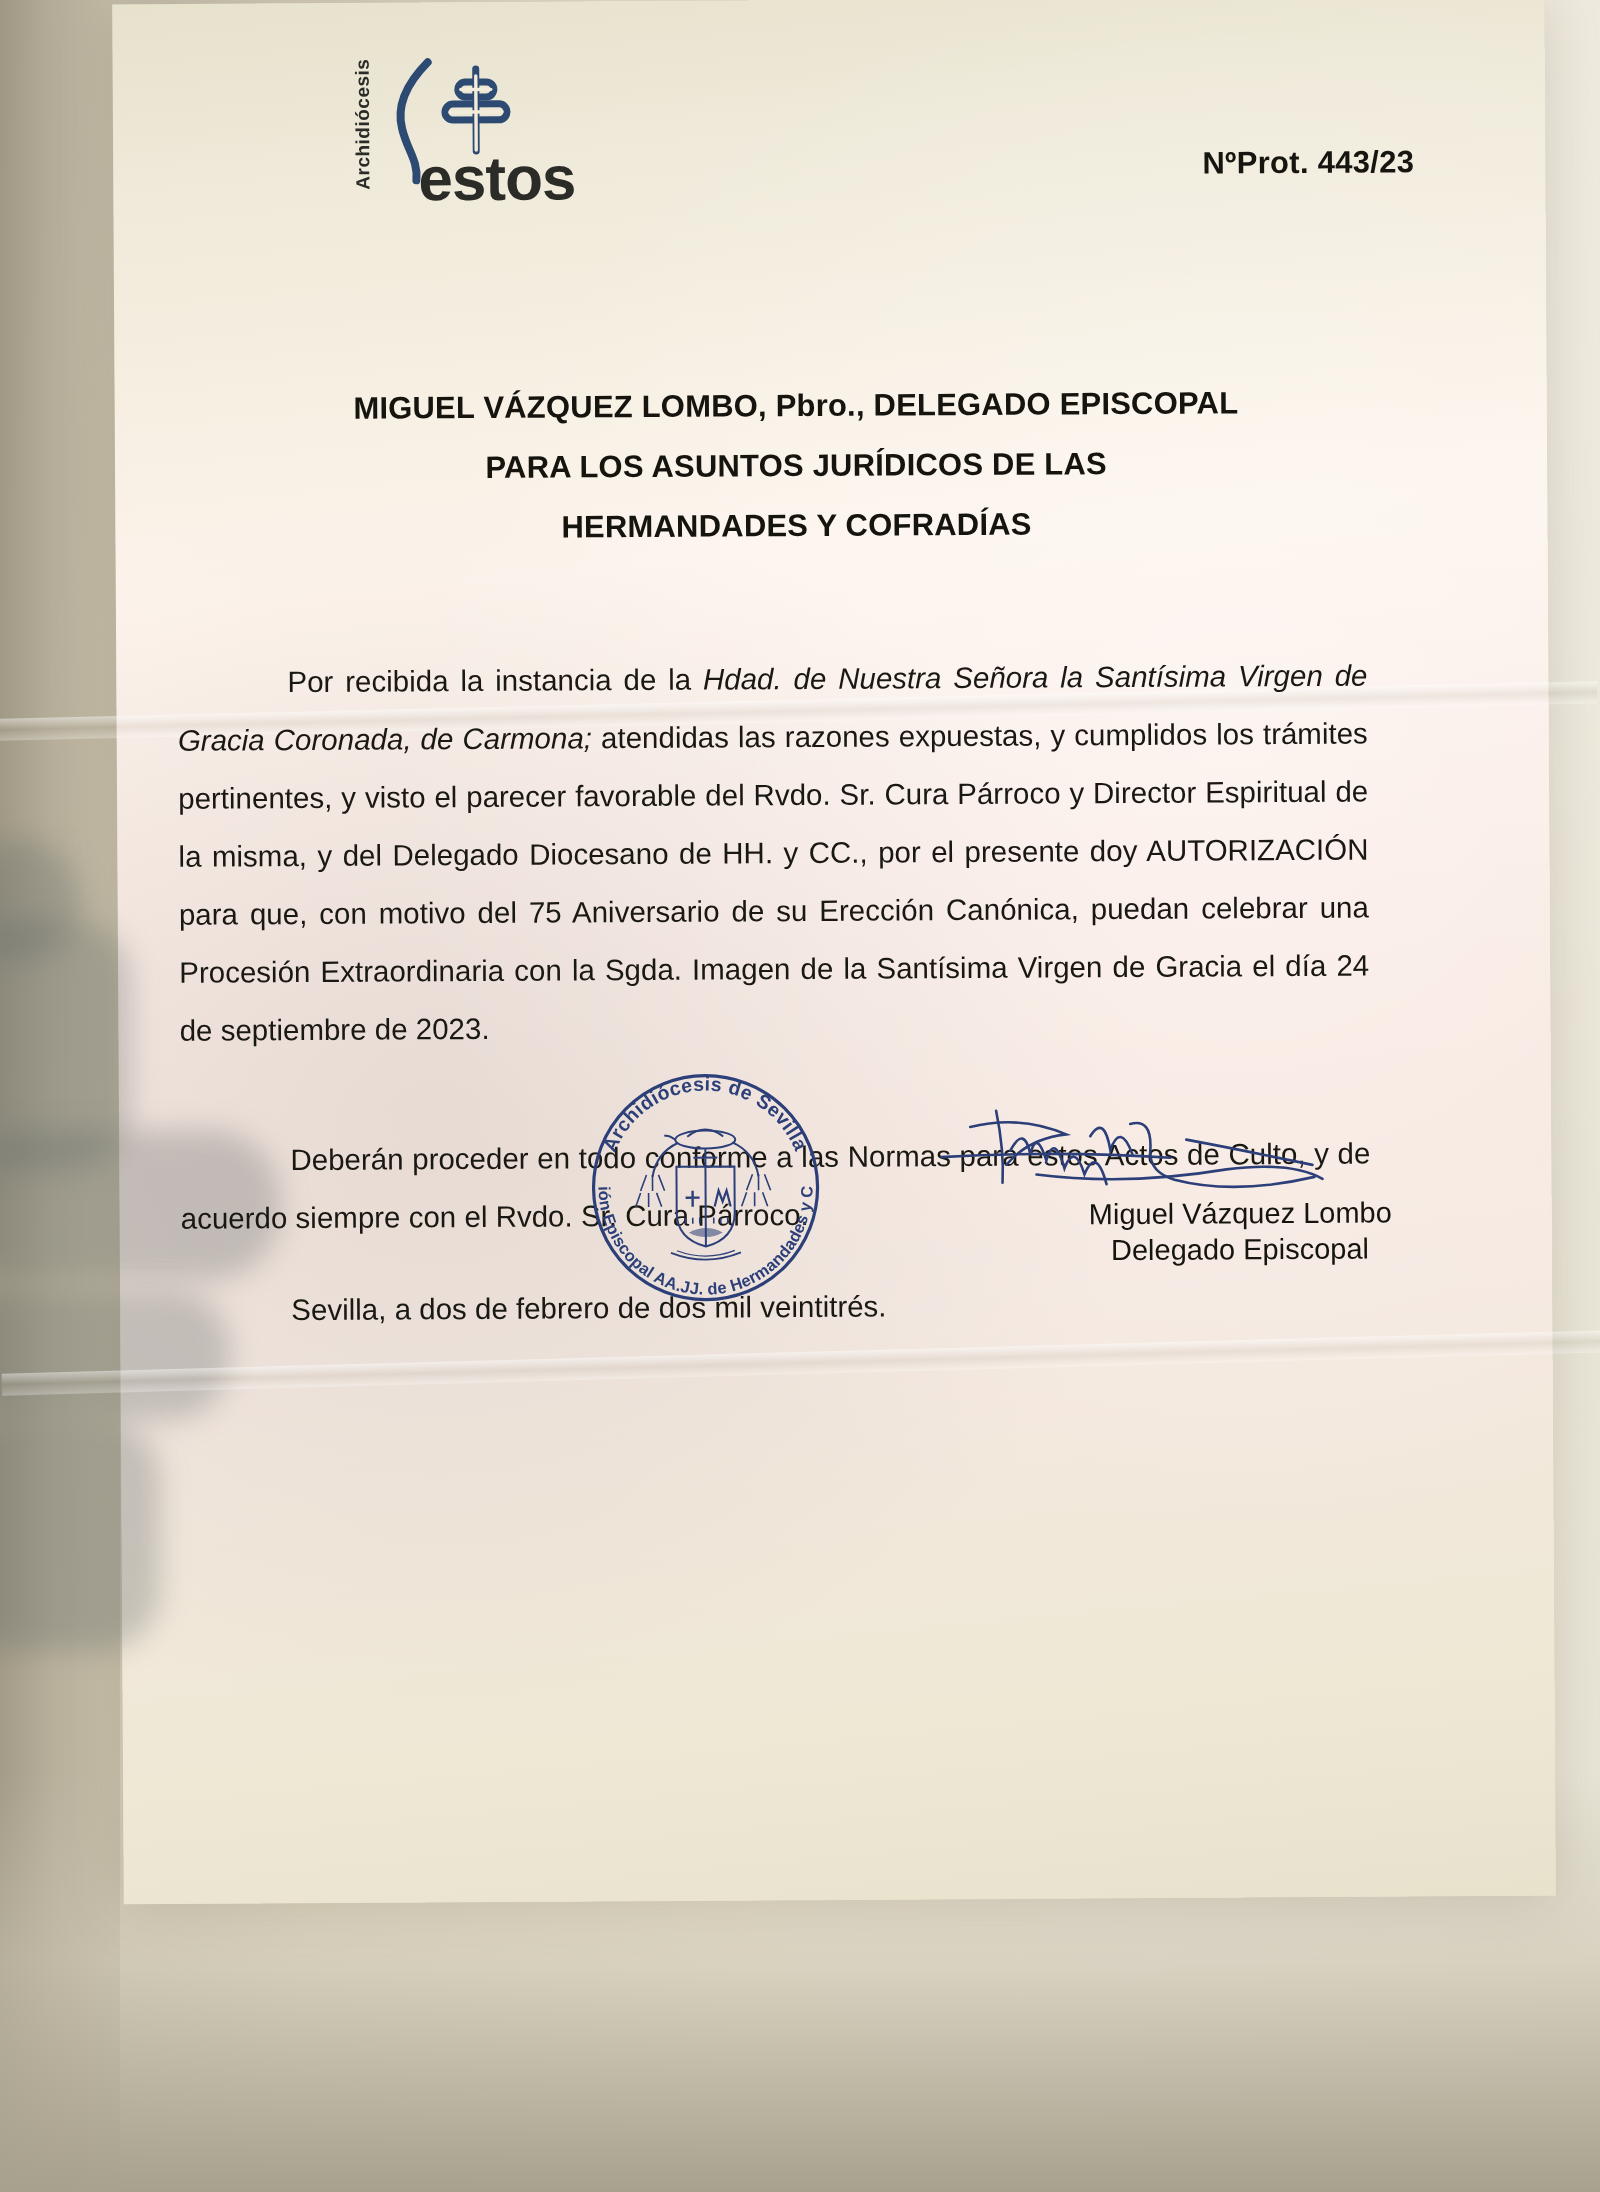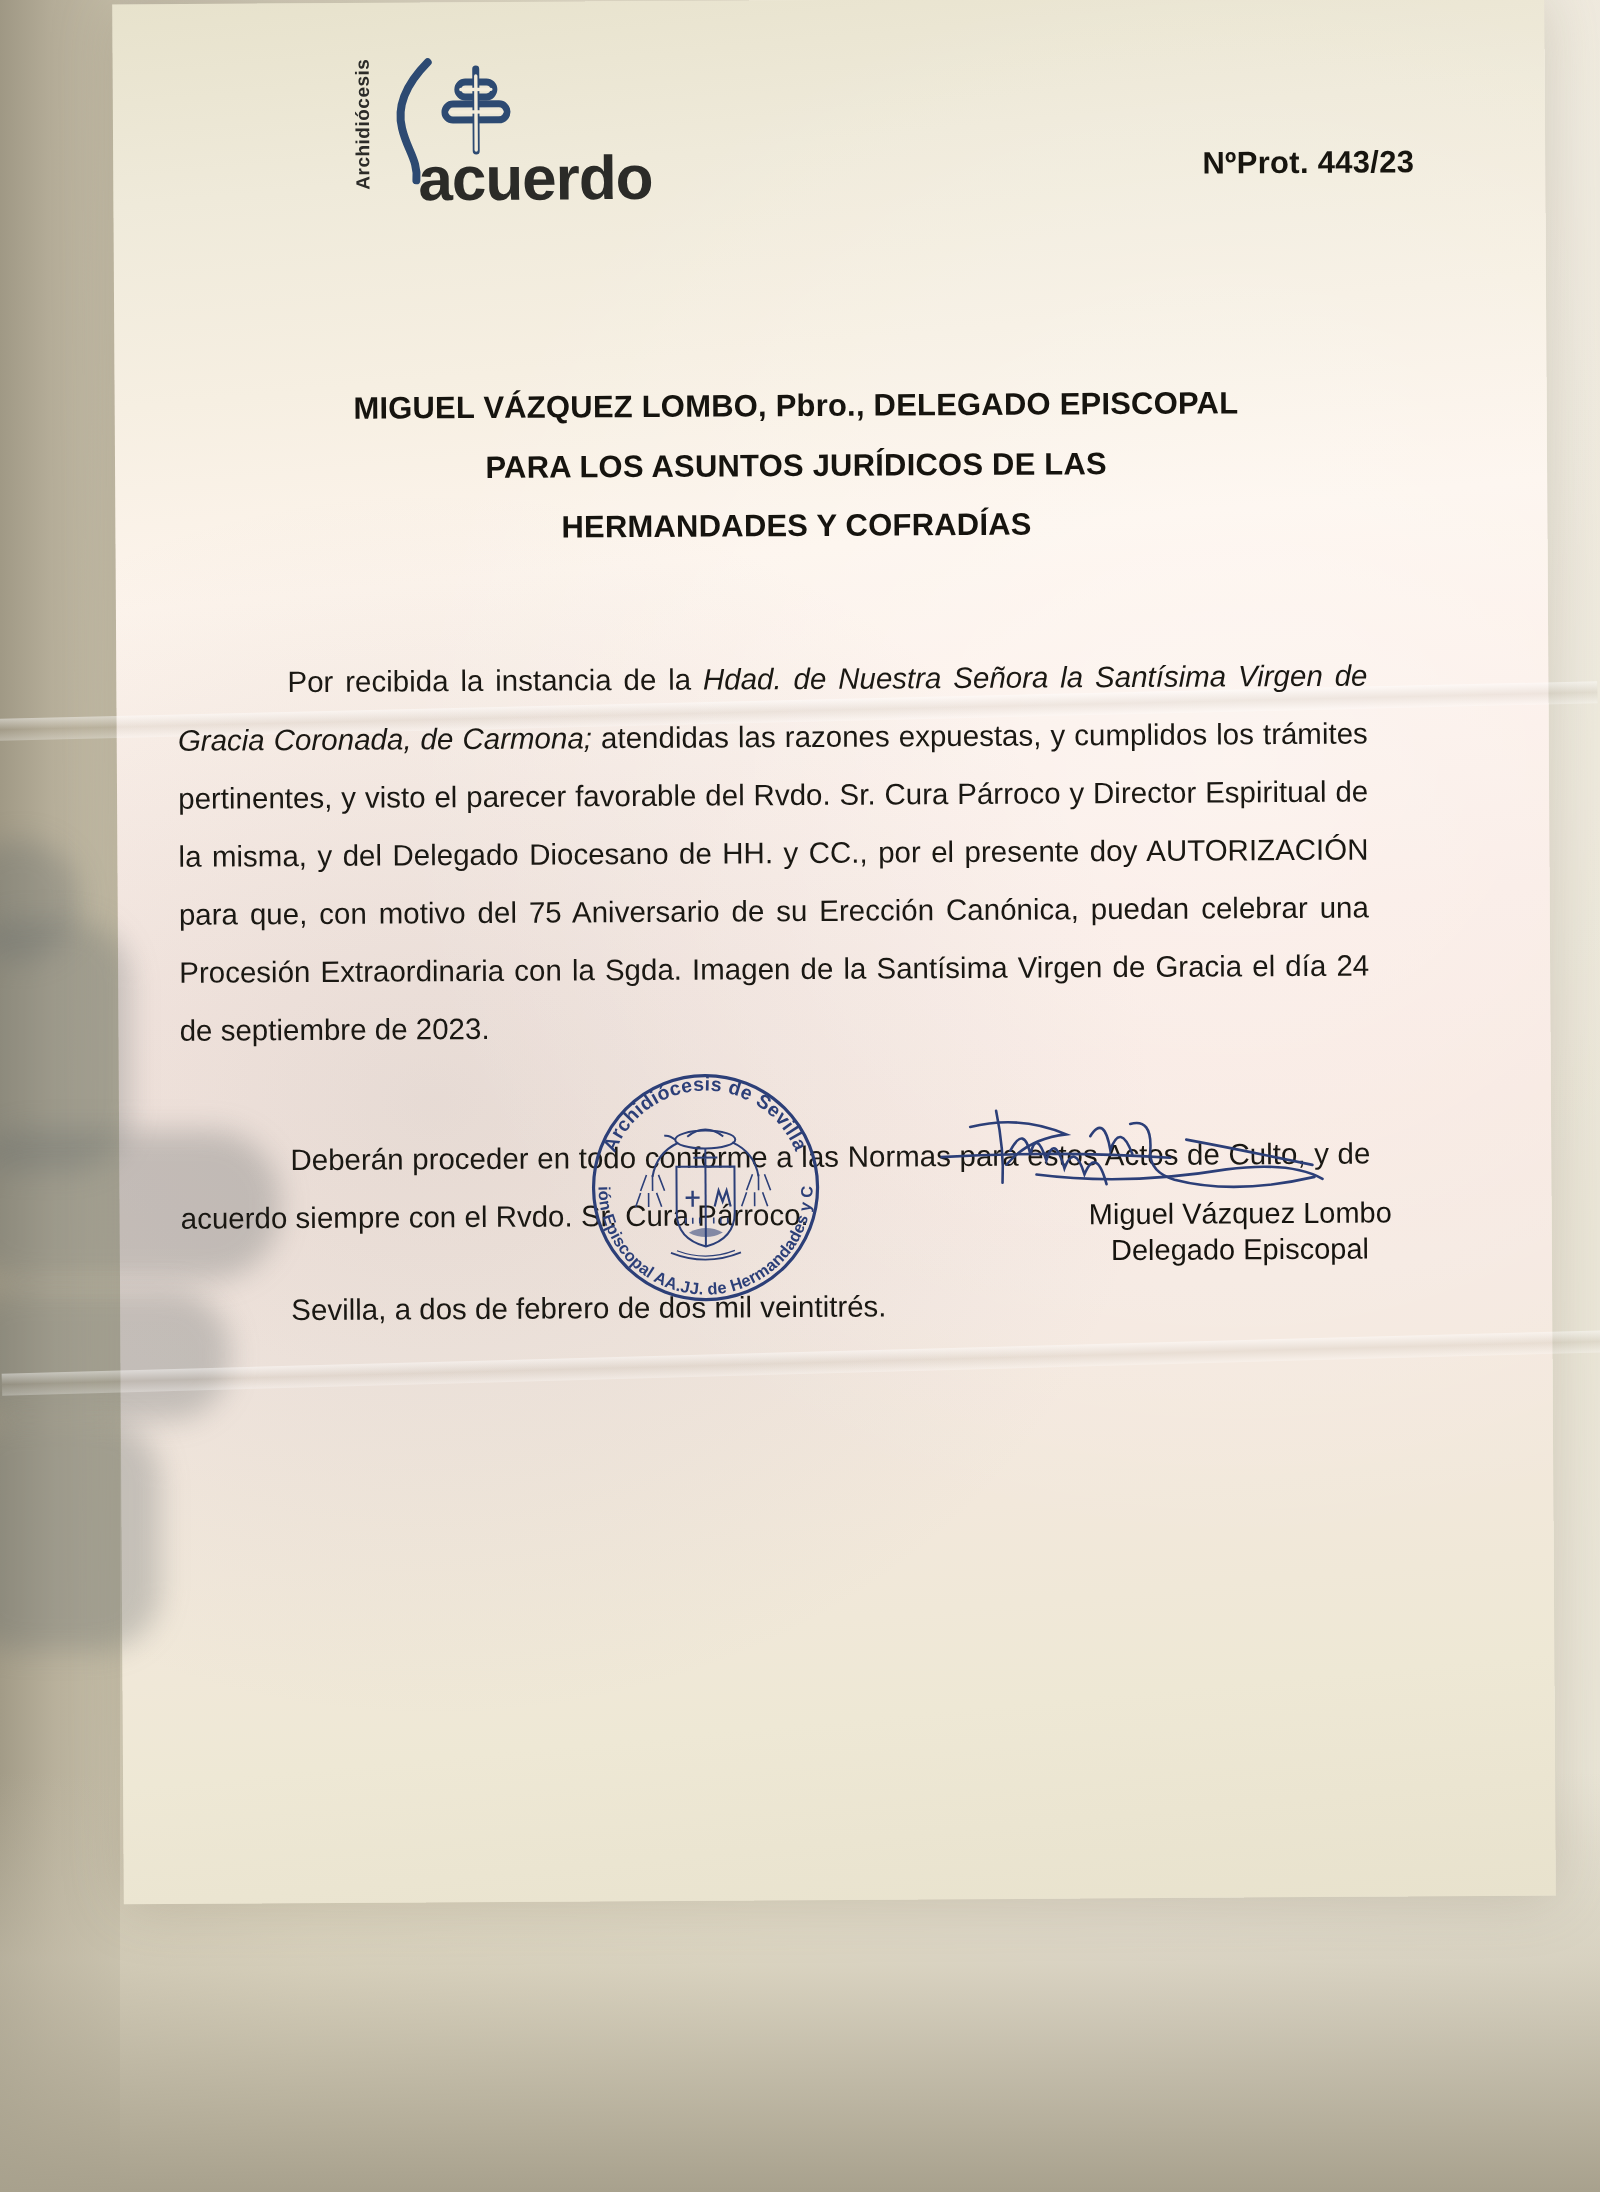--- a/index.html
+++ b/index.html
@@ -177,21 +177,21 @@
           <rect x="17" y="40" width="62" height="16" rx="8"></rect>
         </g>
         <g stroke="#f3ecdb" stroke-width="3.4" stroke-linecap="round">
           <path d="M48 12 v74"></path>
           <path d="M33 25.5 h30"></path>
           <path d="M22 48 h52"></path>
         </g>
       </svg>
 
       <div class="logo-word">
-        <span>acuerdo</span>
+        <span>estos</span>
       </div>
     </div>
 
     <div class="prot">NºProt. 443/23</div>
 
     <div class="title t1">MIGUEL VÁZQUEZ LOMBO, Pbro., DELEGADO EPISCOPAL</div>
     <div class="title t2">PARA LOS ASUNTOS JURÍDICOS DE LAS</div>
     <div class="title t3">HERMANDADES Y COFRADÍAS</div>
 
     <div class="body p1"><span>Por recibida la instancia de la </span><i>Hdad. de Nuestra Señora la Santísima Virgen de Gracia Coronada, de Carmona;</i><span> atendidas las razones expuestas, y cumplidos los trámites pertinentes, y visto el parecer favorable del Rvdo. Sr. Cura Párroco y Director Espiritual de la misma, y del Delegado Diocesano de HH. y CC., por el presente doy AUTORIZACIÓN para que, con motivo del 75 Aniversario de su Erección Canónica, puedan celebrar una Procesión Extraordinaria con la Sgda. Imagen de la Santísima Virgen de Gracia el día 24 de septiembre de 2023.</span></div>

